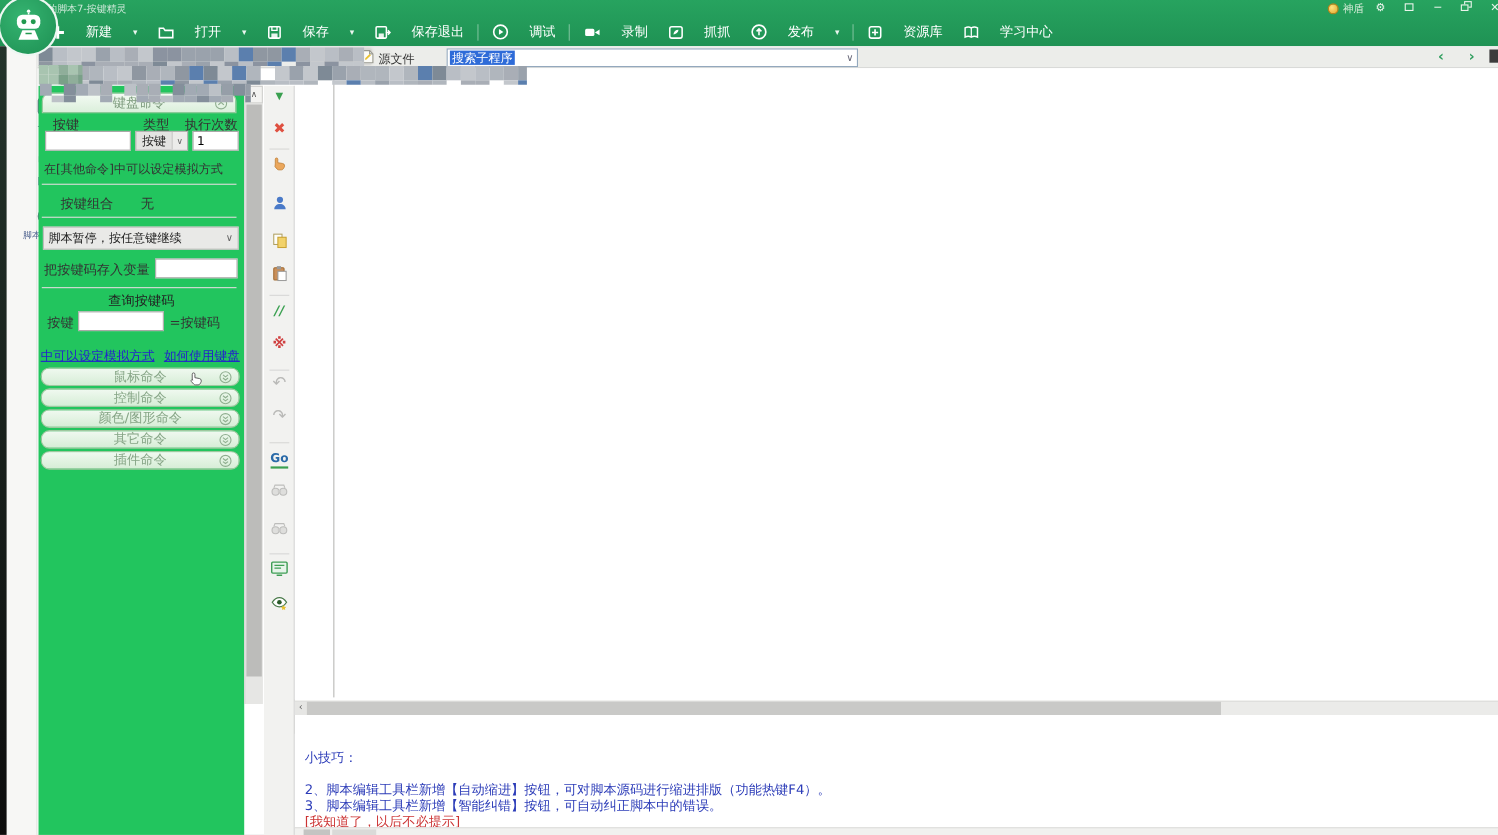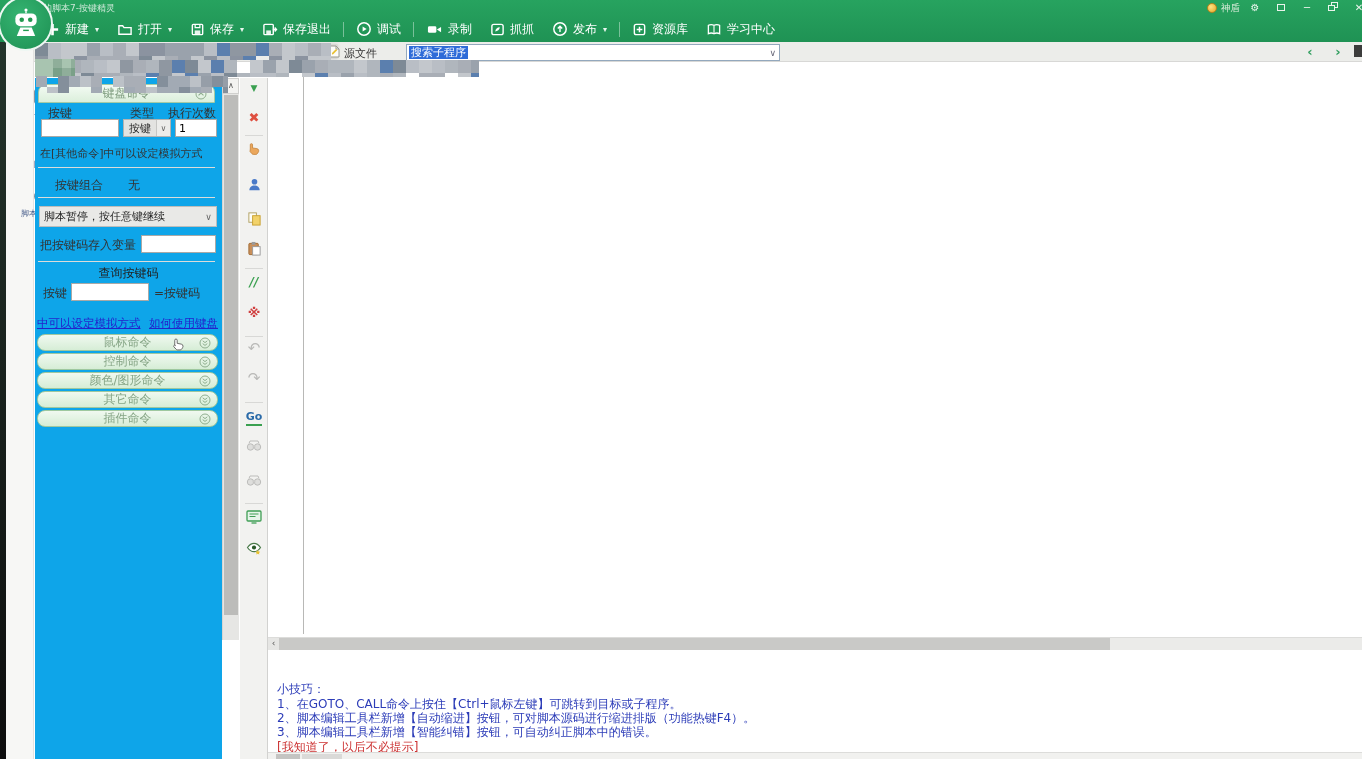--- a/index.html
+++ b/index.html
@@ -3,21 +3,21 @@
 <meta charset="utf-8">
 <style>
   html,body{margin:0;padding:0;background:#888}
   .screen{position:relative;width:1362px;height:759px;background:#fff;overflow:hidden;
     font-family:"DejaVu Sans","Liberation Sans",sans-serif;font-size:12px;color:#222}
   .abs{position:absolute}
   
   .greenbar{left:0;top:0;width:1362px;height:42px;background:linear-gradient(#27a35f,#1f9254)}
   .win-title{left:34px;top:2px;font-size:9px;color:#cde8d8;white-space:nowrap}
   .toolbar{left:36px;top:16px;height:26px;display:flex;align-items:center}
-  .tbtn{display:flex;align-items:center;gap:5px;height:24px;padding:0 9px;color:#fff;cursor:default;white-space:nowrap}
+  .tbtn{display:flex;align-items:center;gap:18px;height:24px;padding:0 9px;color:#fff;cursor:default;white-space:nowrap}
   .tbtn svg{display:block}
   .caret{font-size:8px;color:#eaf6ef;margin-left:1px}
   .tsep{width:1px;height:15px;background:rgba(255,255,255,.4);margin:0 3px}
   .winctl{top:0;height:16px;display:flex;align-items:center;gap:0;color:#eaf4ec}
   .wbtn{width:26px;text-align:center;font-size:10px;line-height:16px}
   .coin{width:10px;height:10px;border-radius:50%;background:radial-gradient(circle at 35% 35%,#ffe382,#e3a82a);border:1px solid #b8831c;box-sizing:border-box}
   .badge-label{font-size:9.5px;color:#d9ecd9;margin:0 2px 0 4px}
   .box-ico{width:8px;height:7px;border:1.4px solid #eaf4ec;display:inline-block;box-sizing:border-box}
   .restore-ico{position:relative;width:10px;height:9px;display:inline-block}
   .restore-ico i{position:absolute;border:1.3px solid #eaf4ec;width:7px;height:6px;box-sizing:border-box}
@@ -39,21 +39,21 @@
   .blurbox{left:281px;top:44px;width:57px;height:15px;background:#d8d8d5;border-radius:2px;box-shadow:0 0 3px #d0d0cc}
   
   .mosaic{overflow:hidden}
   .mosaic i{display:block}
   
   .rail{left:0;top:42px;width:34px;height:717px;background:#f7f7f5;border-right:1px solid #e3e3e1;box-sizing:border-box}
   .darkstrip{left:0;top:42px;width:6px;height:717px;background:linear-gradient(#24342b,#0d0d0d)}
   .rail-item{left:24px;width:26px;text-align:right}
   .rail-label{font-size:8px;color:#4a5f8c;white-space:nowrap;display:block;margin-left:-3px}
   
-  .panel{left:35px;top:78px;width:187px;height:681px;background:#0ea5e9}
+  .panel{left:35px;top:78px;width:187px;height:681px;background:#22c55e}
   .sect-head{left:3px;top:6px;width:177px;height:19px;box-sizing:border-box;border:1px solid #a5cba5;border-radius:8px 8px 0 0;
     background:linear-gradient(#f4fbf4,#dbefdb);display:flex;align-items:center;justify-content:center;color:#7d9b7d}
   .chev-circ{position:absolute;right:7px;top:3px}
   .plabel{position:absolute;color:#333;white-space:nowrap}
   .ti{position:absolute;border:1px solid #a9a9a7;background:#fff;height:18px;font-size:11px;padding:0 3px;box-sizing:border-box;font-family:inherit}
   .ddbox{position:absolute;height:18px;background:#e3e3e1;border:1px solid #b3b3b1;box-sizing:border-box;display:flex;align-items:center}
   .ddbox .ddl{flex:1;text-align:center;font-size:11px;color:#222}
   .ddbox .dda{width:13px;text-align:center;font-size:8px;color:#666;border-left:1px solid #c6c6c4;align-self:stretch;line-height:17px;background:#ececea}
   .phr{position:absolute;left:3px;width:177px;height:1px;background:#dcdcda}
   .pause-dd{position:absolute;left:4px;top:128px;width:178px;height:21px;background:#e9e9e7;border:1px solid #bdbdbb;
@@ -575,21 +575,20 @@
 
   <div class="abs editor"></div>
   <div class="abs gutterline"></div>
   <div class="abs hscroll">
     <div class="hs-left">‹</div>
     <div class="hs-thumb"></div>
   </div>
 
   <div class="abs help-body">
     <div class="tipline" style="top:14px">小技巧：</div>
-    <div class="tipline" style="top:29px">1、在GOTO、CALL命令上按住【Ctrl+鼠标左键】可跳转到目标或子程序。</div>
     <div class="tipline" style="top:43px">2、脚本编辑工具栏新增【自动缩进】按钮，可对脚本源码进行缩进排版（功能热键F4）。</div>
     <div class="tipline" style="top:57px">3、脚本编辑工具栏新增【智能纠错】按钮，可自动纠正脚本中的错误。</div>
     <div class="dismiss">[我知道了，以后不必提示]</div>
   </div>
   <div class="abs help-strip">
     <span class="strip-tab" style="left:8px;width:24px;background:#c4c4c2"></span>
     <span class="strip-tab" style="left:34px;width:40px;background:#dadad8"></span>
   </div>
 
 </div>

